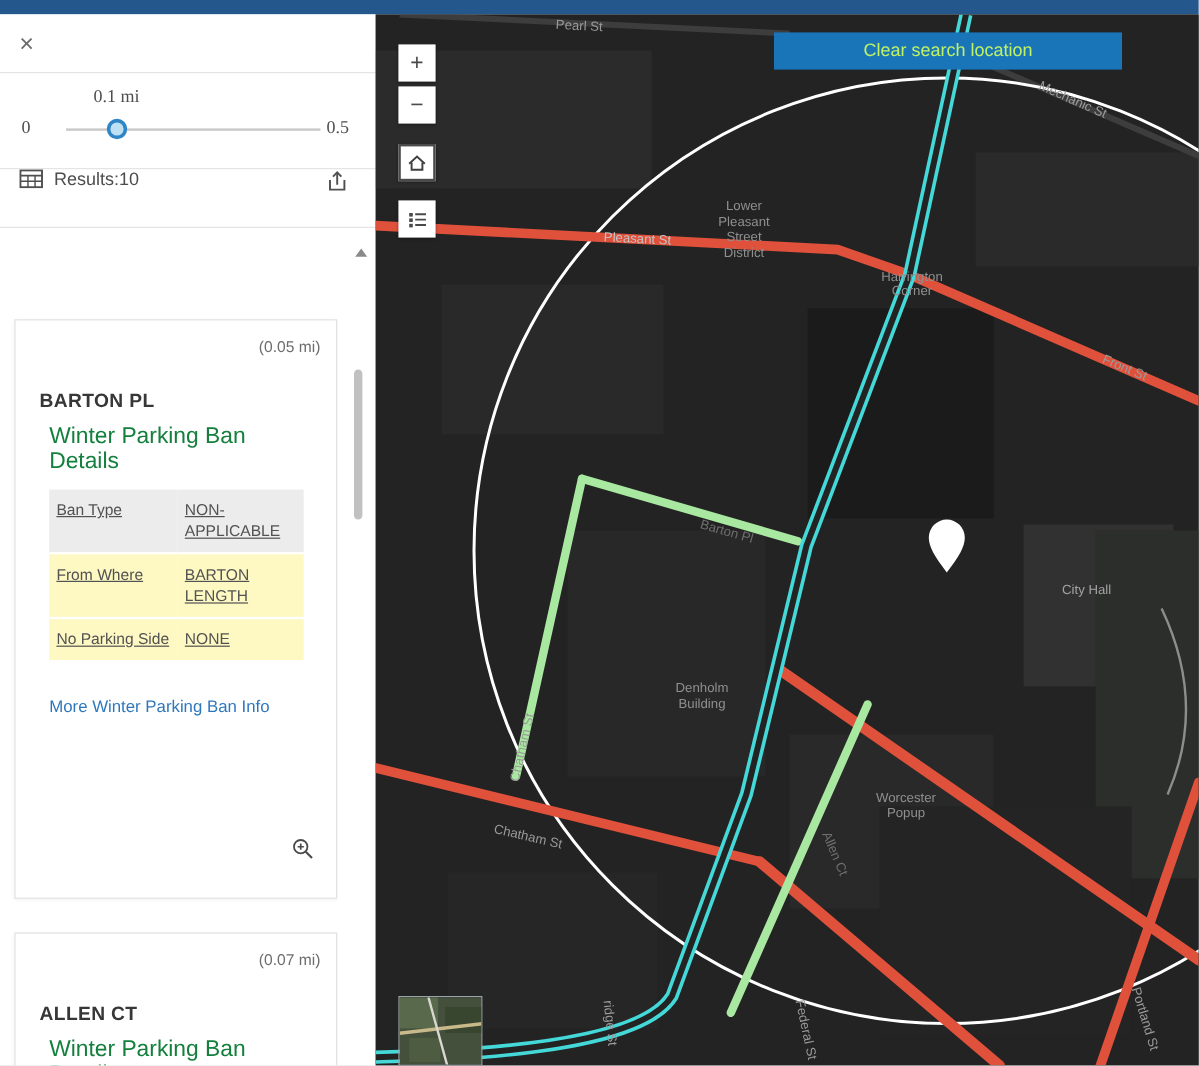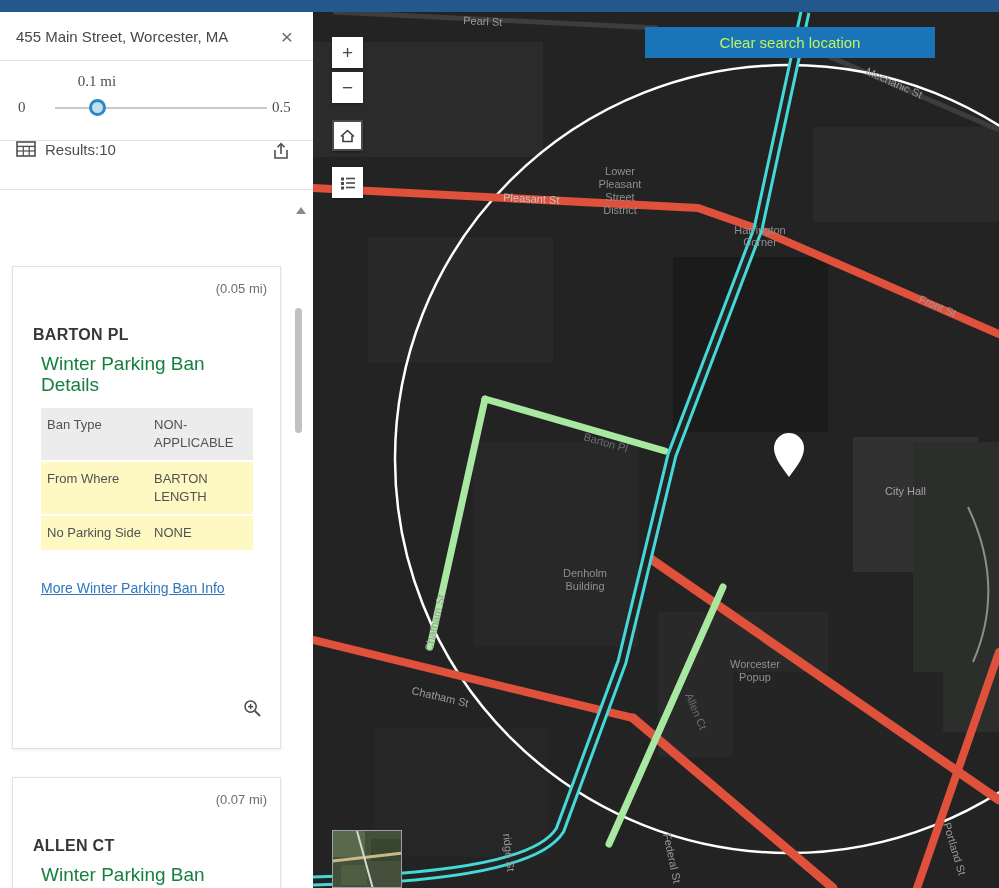--- a/index.html
+++ b/index.html
@@ -43,27 +43,27 @@
                   background:#c1c1c1; border-radius:4px; cursor:pointer; }
 
   .card { position:absolute; left:12px; width:269px; background:#ffffff; border:1px solid #e2e2e2;
           box-shadow:0 1px 3px rgba(0,0,0,0.08); padding:14px 13px 14px 20px;margin-top:36px; }
   .card-1 { top:40px; height:483px; }
   .card-2 { top:551px; height:430px; }
   .card-distance { text-align:right; font-size:13px; color:#6d6d6d; height:15px; }
   .card-street { margin-top:30px; font-size:16px; font-weight:bold; color:#373737; letter-spacing:0.3px; }
   .card-subtitle { margin-top:9px; margin-left:8px; width:205px; font-size:19px; color:#15803d; line-height:21px; }
   .card-table { margin-top:13px; margin-left:8px; width:212px; border-collapse:collapse;
-                font-size:13px; color:#525252; table-layout:fixed; }
+                font-size:13px; color:#525252; table-layout:fixed;text-decoration:underline; }
   .card-table td { padding:8px 6px; vertical-align:top; line-height:18px; border-bottom:2px solid #ffffff; }
   .card-table .col-label { width:107px; }
   .row-odd td { background:#ececec; }
   .row-even td { background:#fef9c3; }
   .card-link { display:inline-block; margin:28px 0 0 8px; font-size:14px; color:#2e77bd;
-               text-decoration:underline; cursor:pointer; }
+               cursor:pointer; }
   .card-zoom { position:absolute; right:18px; bottom:26px; }
 
   
   .map-area { position:absolute; left:313px; top:12px; width:686px; height:876px;
               background:#232323; overflow:hidden; }
   .map-svg { position:absolute; left:0; top:0; }
 
   .clear-btn { position:absolute; left:332px; top:15px; width:290px; height:31px;
                background:#1a74b8; color:#bef264; border:none; font-size:15px;
                font-family:"Liberation Sans", sans-serif; cursor:pointer; }
@@ -84,21 +84,20 @@
 </head>
 <body>
 
 <div class="app">
 
   <div class="app-header"></div>
 
   <div class="sidebar">
 
     <div class="search-row">
-      <span class="search-value">455 Main Street, Worcester, MA</span>
       <button class="close-btn">×</button>
     </div>
 
     <div class="slider-section">
       <div class="slider-current">0.1 mi</div>
       <span class="slider-min">0</span>
       <div class="slider-track">
         <div class="slider-handle"></div>
       </div>
       <span class="slider-max">0.5</span>

